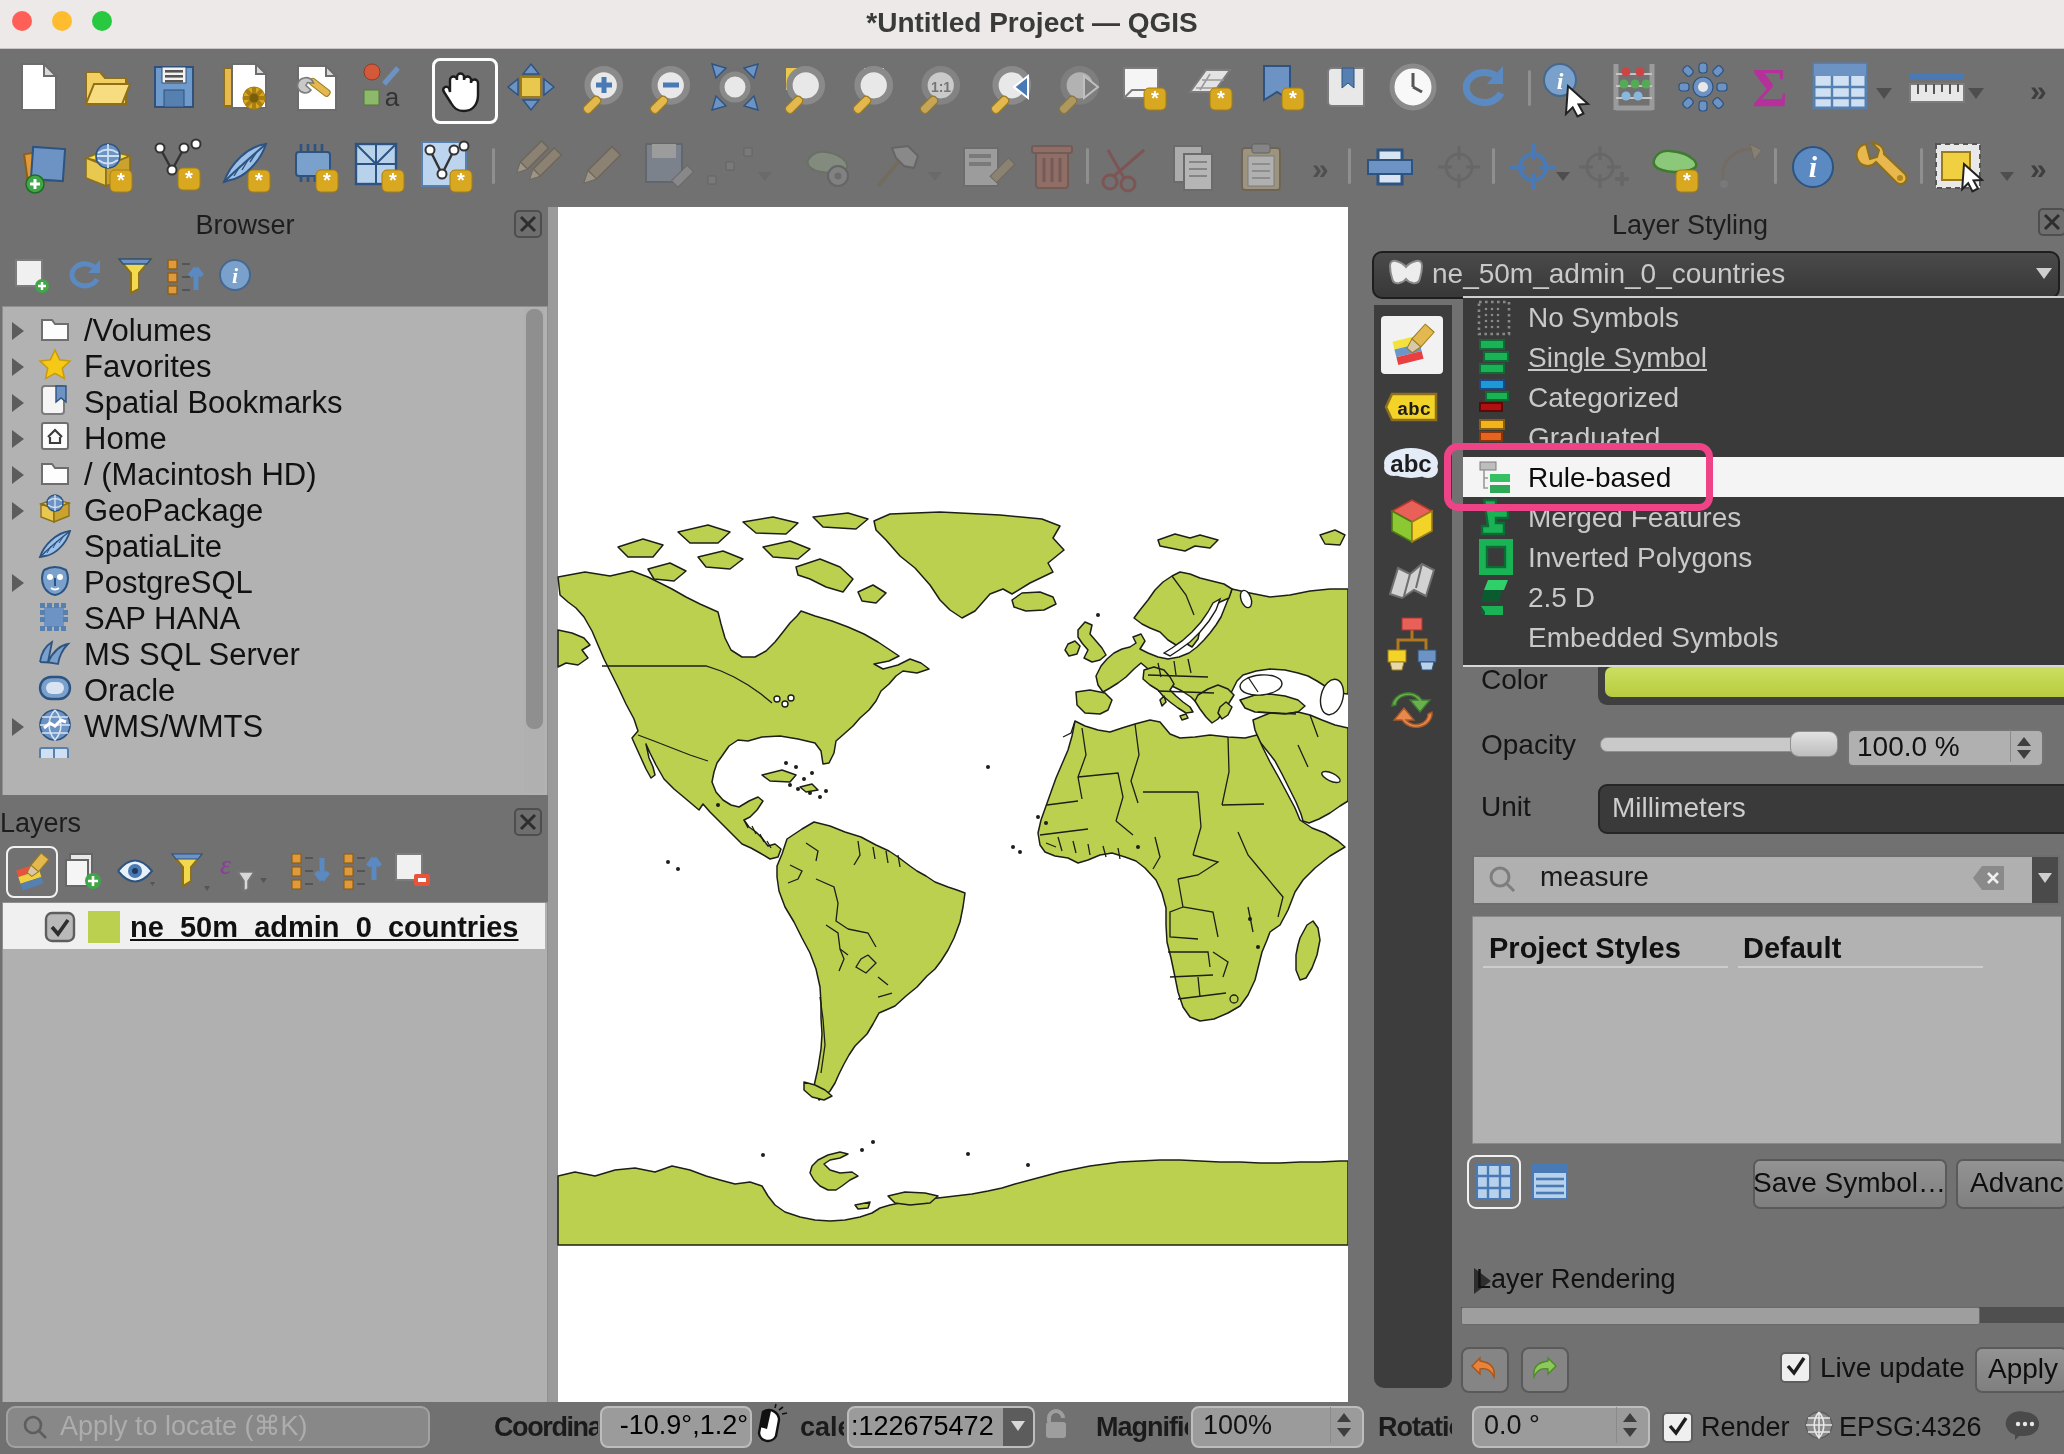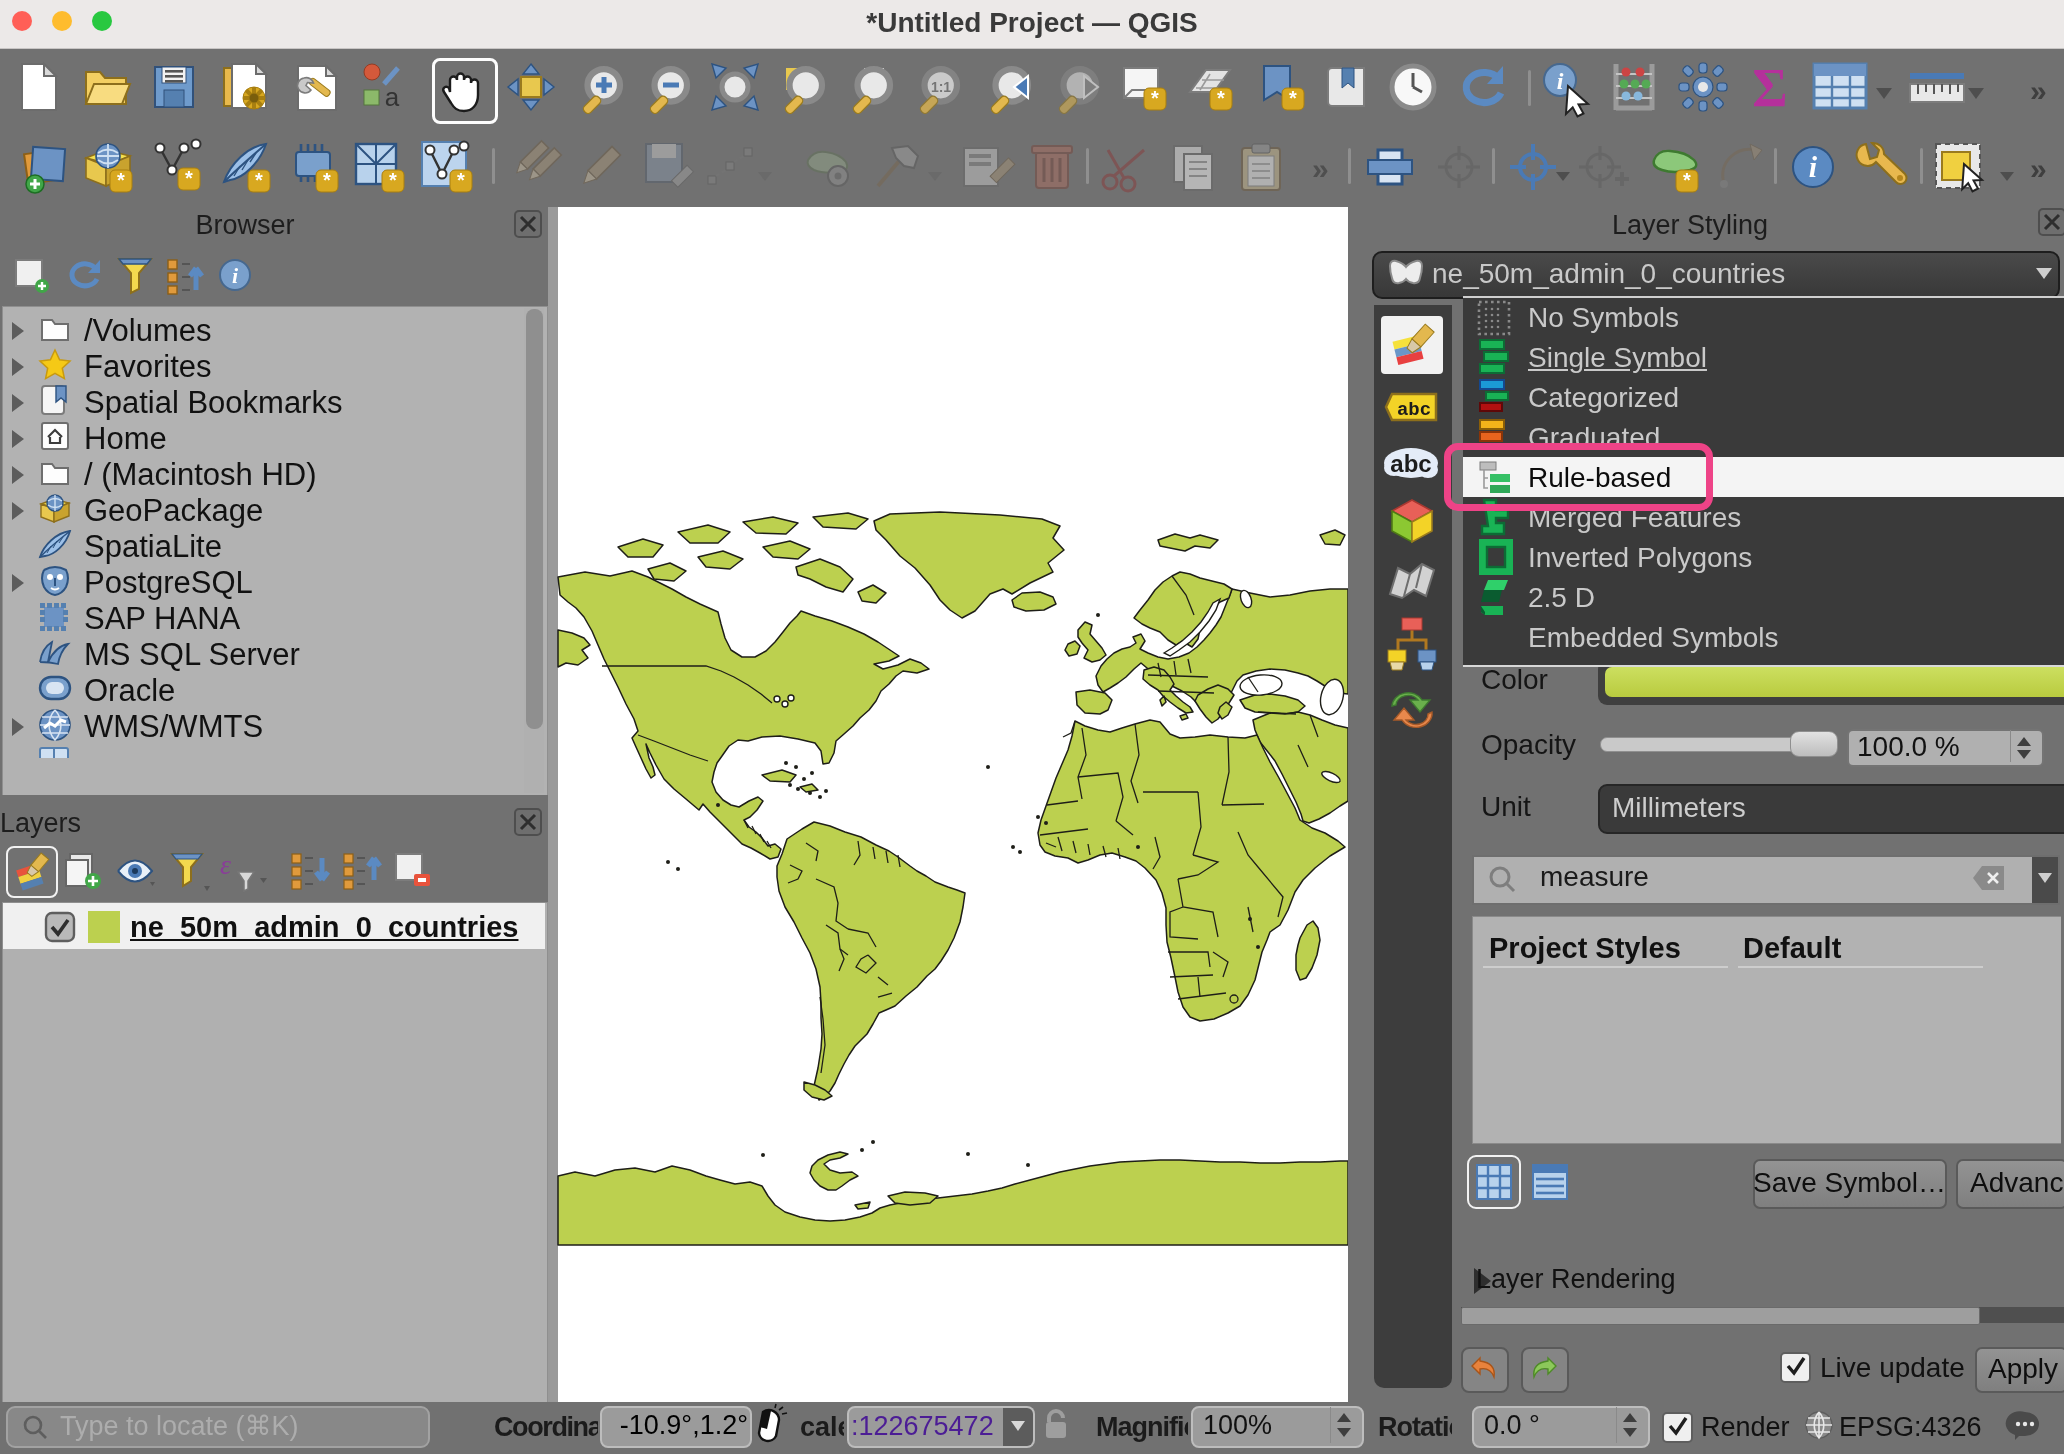--- a/index.html
+++ b/index.html
@@ -1034,36 +1034,36 @@
 <div class="abs" style="left:1444px;top:443px;width:255px;height:54px;border:7px solid #ee4387;border-radius:14px"></div>
 </div>
 
 <div id="STATUS">
 <div class="abs" style="left:0;top:1402px;width:2064px;height:52px;background:#717171"></div>
 <div class="abs" style="left:6px;top:1406px;width:420px;height:38px;background:#888888;border:2px solid #a2a2a2;border-radius:9px"></div>
 <svg class="i" style="left:22px;top:1414px" width="26" height="26" viewBox="0 0 26 26">
       <circle cx="11" cy="11" r="8" fill="none" stroke="#5e5e5e" stroke-width="2.6"></circle>
       <line x1="16" y1="16" x2="24" y2="24" stroke="#5e5e5e" stroke-width="2.6"></line>
     </svg>
-<div class="abs" style="left:60px;top:1410px;font-size:27px;color:#adadad">Type to locate (⌘K)</div>
+<div class="abs" style="left:60px;top:1410px;font-size:27px;color:#adadad">Apply to locate (⌘K)</div>
 <div class="abs" style="left:494px;top:1412px;font-size:27px;font-weight:bold;color:#1b1b1b;width:104px;overflow:hidden;letter-spacing:-1.4px">Coordinat</div>
 <div class="abs" style="left:600px;top:1406px;width:148px;height:38px;background:#9b9b9b;border:2px solid #bdbdbd;border-radius:8px"></div>
 <div class="abs" style="left:600px;top:1410px;width:148px;text-align:right;font-size:27px;color:#000000">-10.9°,1.2°</div>
 <svg class="i" style="left:753px;top:1406px" width="36" height="42" viewBox="0 0 36 42">
       <path d="M10 6 a10 10 0 0 1 16 8 l-3 16 a9 9 0 0 1 -17 -3 z" fill="#fff" stroke="#111" stroke-width="2.4"></path>
       <path d="M10 6 a10 10 0 0 1 8 -1 l-4 18 -7 -2 z" fill="#111"></path>
       <g stroke="#111" stroke-width="1.6">
         <line x1="26" y1="4" x2="30" y2="1"></line>
         <line x1="29" y1="8" x2="34" y2="7"></line>
         <line x1="22" y1="2" x2="23" y2="-2"></line>
       </g>
     </svg>
 <div class="abs" style="left:800px;top:1412px;font-size:27px;font-weight:bold;color:#1b1b1b;width:44px;overflow:hidden">cale</div>
 <div class="abs" style="left:847px;top:1406px;width:156px;height:38px;background:#9b9b9b;border:2px solid #bdbdbd;border-radius:8px 0 0 8px;overflow:hidden">
-      <span style="position:absolute;left:2px;top:3px;font-size:27px;color:#4c1d95">:122675472</span>
+      <span style="position:absolute;left:2px;top:3px;font-size:27px;color:#000000">:122675472</span>
     </div>
 <div class="abs" style="left:1003px;top:1406px;width:30px;height:38px;background:#5c5c5c;border:2px solid #bdbdbd;border-left:none;border-radius:0 8px 8px 0"></div>
 <div class="abs" style="left:1011px;top:1421px;width:0;height:0;border-left:7px solid transparent;border-right:7px solid transparent;border-top:10px solid #d8d8d8"></div>
 <svg class="i" style="left:1042px;top:1408px" width="28" height="34" viewBox="0 0 28 34">
       <path d="M7 14 v-4 a7 7 0 0 1 14 0" fill="none" stroke="#9e9e9e" stroke-width="4"></path>
       <rect x="4" y="14" width="20" height="16" rx="3" fill="#9e9e9e"></rect>
     </svg>
 <div class="abs" style="left:1096px;top:1412px;font-size:27px;font-weight:bold;color:#1b1b1b;width:92px;overflow:hidden;letter-spacing:-1px">Magnifie</div>
 <div class="abs" style="left:1191px;top:1406px;width:169px;height:38px;background:#9b9b9b;border:2px solid #bdbdbd;border-radius:8px"></div>
 <div class="abs" style="left:1203px;top:1410px;font-size:27px;color:#111">100%</div>

